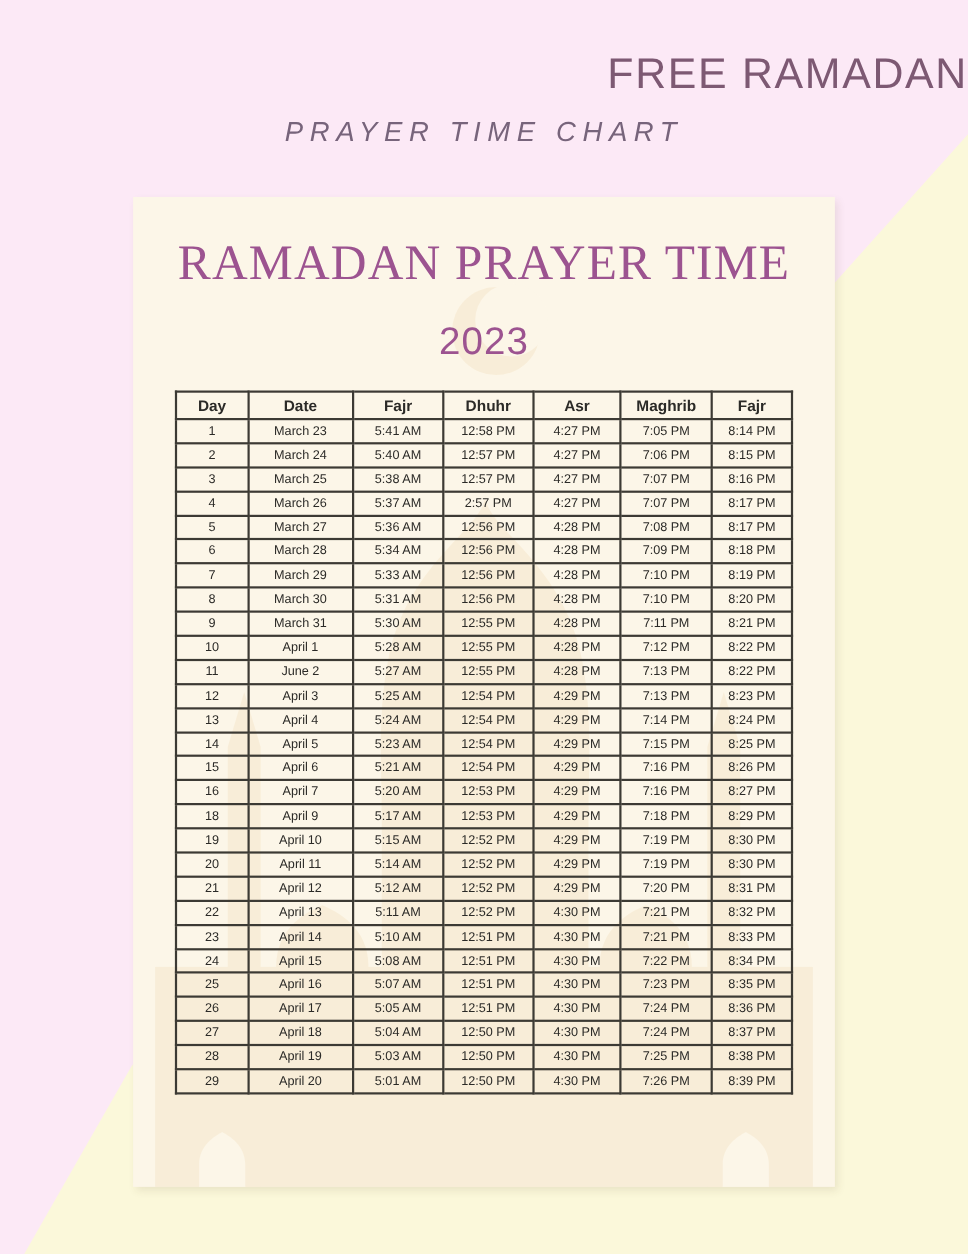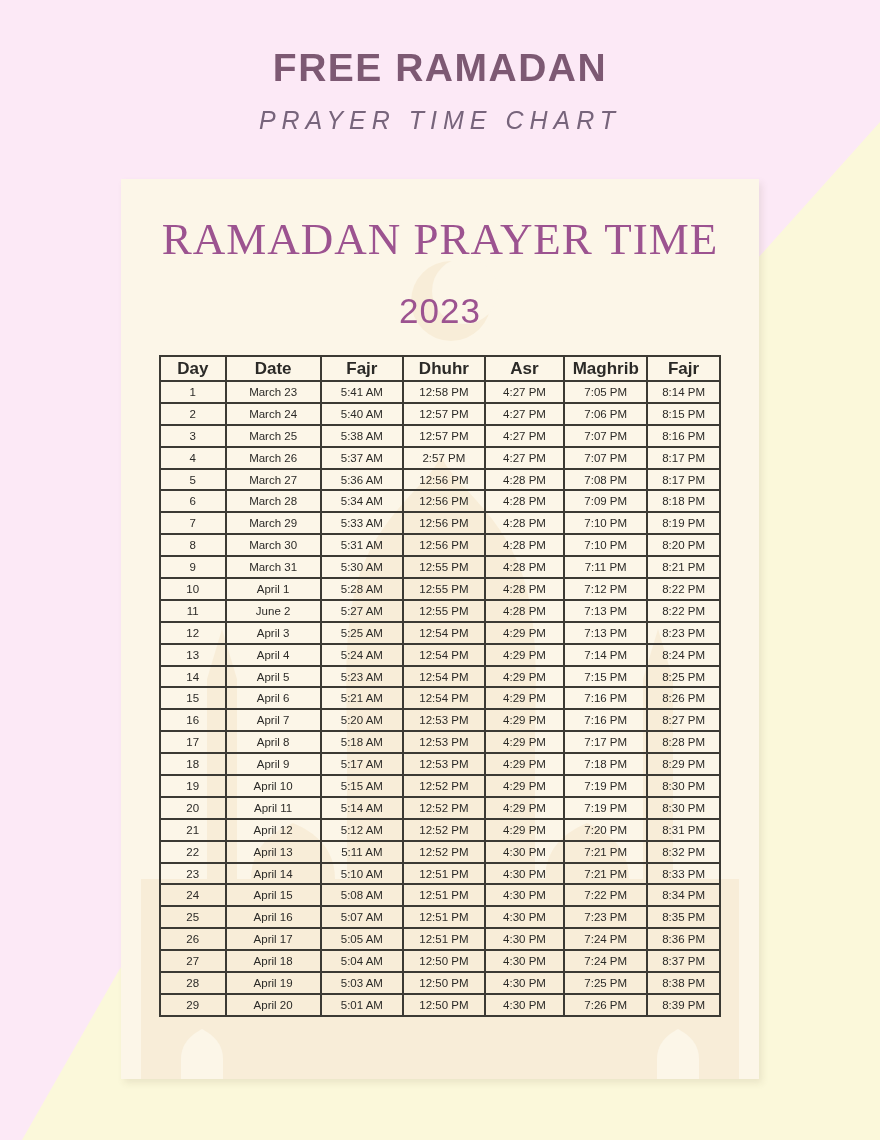--- a/index.html
+++ b/index.html
@@ -26,23 +26,24 @@
     background:var(--background-yellow);
     clip-path:polygon(100% 10.7%, 100% 100%, 2.5% 100%, 13.6% 85%);
   }
   .page-header{
     position:relative;z-index:2;
     text-align:center;
     padding-top:46px;
   }
   .page-title{
     font-size:39px;
-    font-weight:700;
+    font-weight:400;
     letter-spacing:1.5px;
     color:var(--title-mauve);
+    text-align:right;
   }
   .page-subtitle{
     margin-top:16px;
     font-size:25px;
     font-style:italic;
     font-weight:500;
     letter-spacing:6px;
     color:var(--subtitle-mauve);
   }
   .card{
@@ -86,21 +87,21 @@
   }
   th,td{
     border:2px solid var(--table-border);
     text-align:center;
     vertical-align:middle;
     color:var(--cell-text);
     background:transparent;
   }
   th{
     height:25px;
-    font-size:17px;
+    font-size:14px;
     font-weight:700;
   }
   td{
     height:21.9px;
     font-size:11.5px;
     font-weight:400;
   }
   th:nth-child(1){width:11.7%}
   th:nth-child(2){width:17%}
   th:nth-child(3){width:14.7%}
@@ -299,29 +300,20 @@
           <tr>
             <td>16</td>
             <td>April 7</td>
             <td>5:20 AM</td>
             <td>12:53 PM</td>
             <td>4:29 PM</td>
             <td>7:16 PM</td>
             <td>8:27 PM</td>
           </tr>
           <tr>
-            <td>17</td>
-            <td>April 8</td>
-            <td>5:18 AM</td>
-            <td>12:53 PM</td>
-            <td>4:29 PM</td>
-            <td>7:17 PM</td>
-            <td>8:28 PM</td>
-          </tr>
-          <tr>
             <td>18</td>
             <td>April 9</td>
             <td>5:17 AM</td>
             <td>12:53 PM</td>
             <td>4:29 PM</td>
             <td>7:18 PM</td>
             <td>8:29 PM</td>
           </tr>
           <tr>
             <td>19</td>

